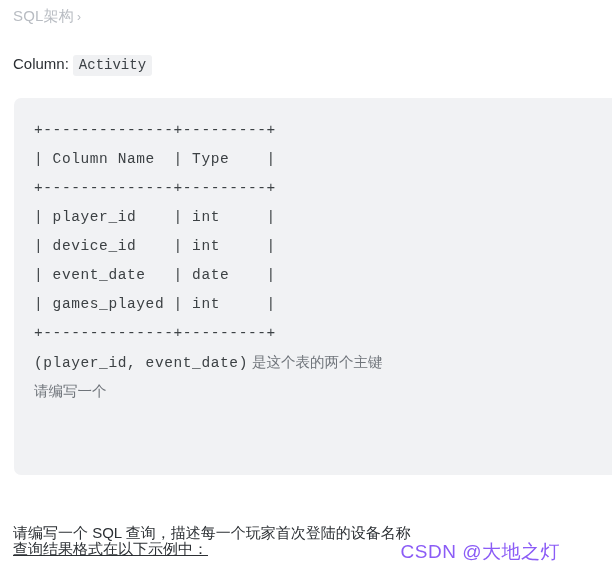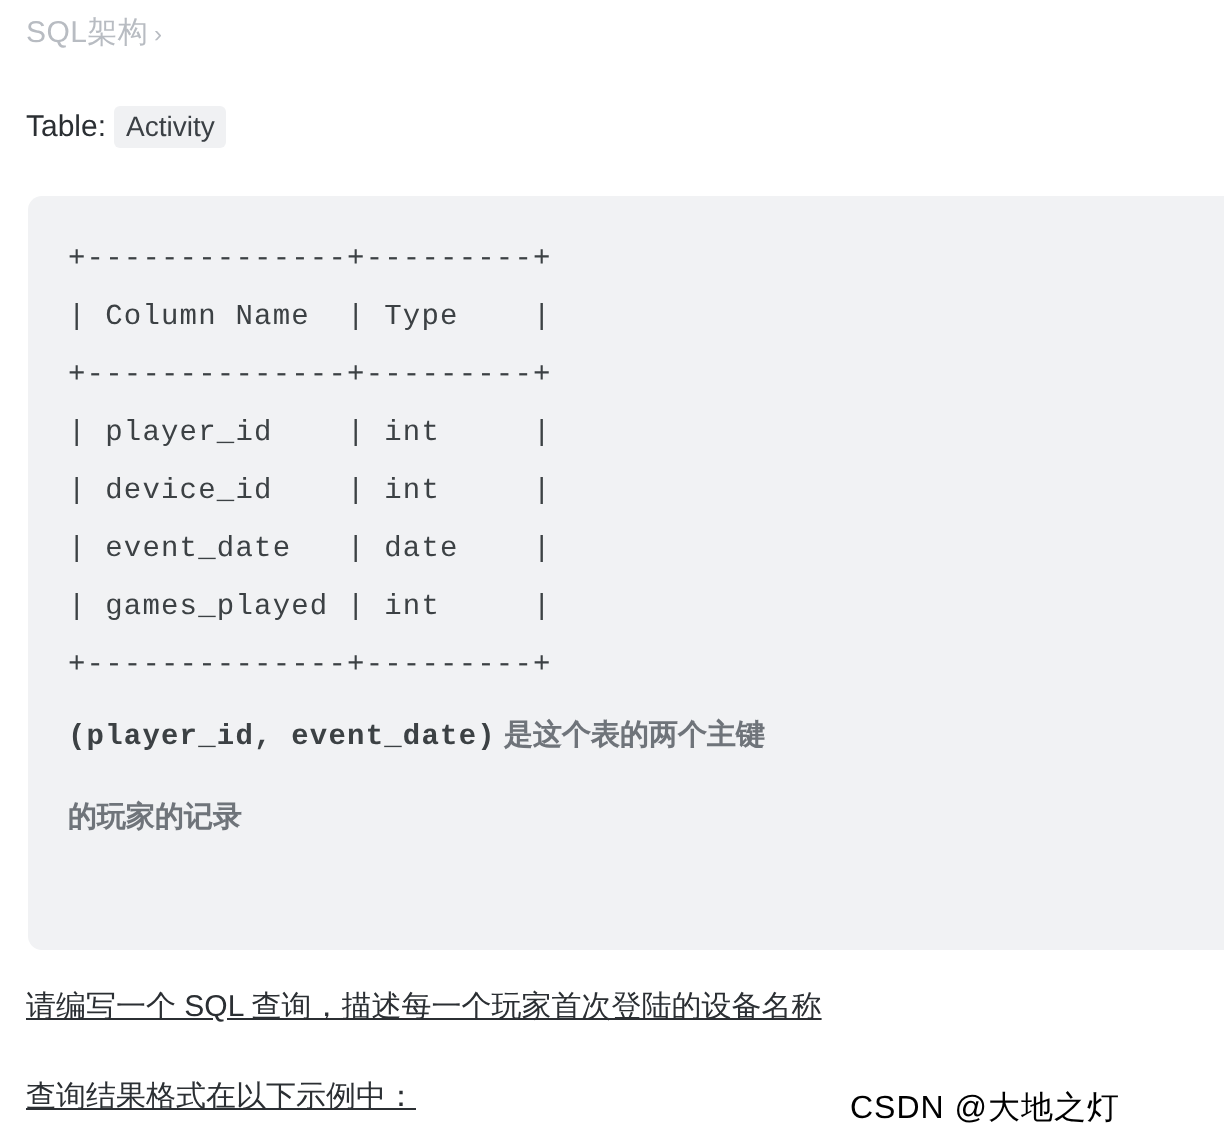--- a/index.html
+++ b/index.html
@@ -40,21 +40,21 @@
   
   .table-label {
     position: absolute;
     left: 13px;
     top: 55px;
     font-size: 15px;
     color: #2b2f33;
     white-space: nowrap;
   }
   .inline-code {
-    font-family: Liberation Sans, sans-serif;
+    font-family: Liberation Mono, monospace;
     background: #f0f1f3;
     color: #3b4045;
     font-size: 14px;
     padding: 2px 6px 3px 6px;
     border-radius: 3px;
     margin-left: 4px;
   }
 
   
   .code-block {
@@ -75,83 +75,82 @@
     font-size: 14.5px;
     line-height: 29px;
     color: #3c4144;
     white-space: pre;
     letter-spacing: 0.6px;
   }
   .cn-note {
     margin: 0;
     font-family: "Liberation Sans", sans-serif;
     font-size: 14.5px;
-    line-height: 40px;
+    line-height: 28px;
     color: #6f747a;
     white-space: pre-wrap;
-    font-weight: bold;
   }
   .cn-note .mono {
     font-family: "Liberation Mono", "DejaVu Sans Mono", monospace;
     color: #3c4144;
     letter-spacing: 0.6px;
   }
 
   
   .para {
     position: absolute;
     left: 13px;
     font-size: 15px;
     color: #2b2f33;
     line-height: 24px;
     white-space: nowrap;
   }
-  .para-1 { top: 492px; text-decoration: underline; }
+  .para-1 { top: 521px; }
   .para-2 { top: 537px; text-decoration: underline; }
 
   
   .watermark {
     position: absolute;
     right: 14px;
     bottom: 8px;
-    font-size: 16px;
-    color: #000000;
+    font-size: 19px;
+    color: #8b5cf6;
     letter-spacing: 0.5px;
     white-space: nowrap;
     user-select: none;
   }
 </style>
 </head>
 <body>
 
 <div class="page">
 
   <div class="breadcrumb">
     <span>SQL架构</span><span class="chev">›</span>
   </div>
 
   <div class="table-label">
-    <span>Table:</span><span class="inline-code">Activity</span>
+    <span>Column:</span><span class="inline-code">Activity</span>
   </div>
 
   <div class="code-block">
     <pre class="code">+--------------+---------+
 | Column Name  | Type    |
 +--------------+---------+
 | player_id    | int     |
 | device_id    | int     |
 | event_date   | date    |
 | games_played | int     |
 +--------------+---------+</pre>
 
     <p class="cn-note"><span class="mono">(player_id, event_date)</span><span> 是这个表的两个主键</span></p>
 
 
 
-    <p class="cn-note"><span>的玩家的记录</span></p>
+    <p class="cn-note"><span>请编写一个</span></p>
   </div>
 
   <div class="para para-1">请编写一个 SQL 查询，描述每一个玩家首次登陆的设备名称</div>
   <div class="para para-2">查询结果格式在以下示例中：</div>
 
   <div class="watermark">CSDN @大地之灯</div>
 
 </div>
 
 </body></html>

